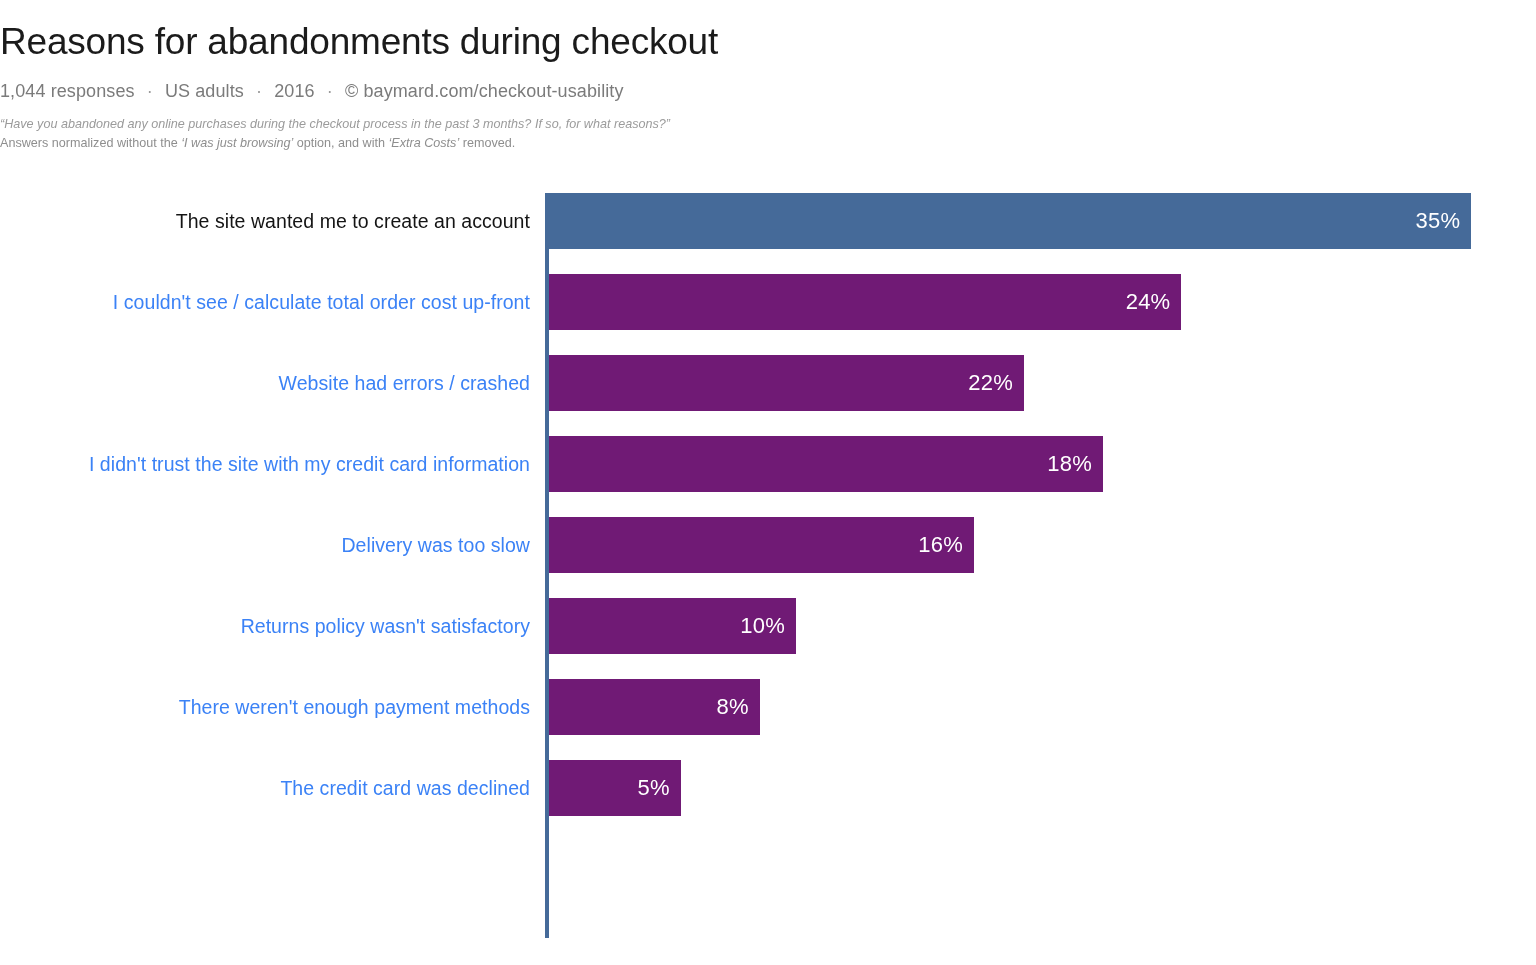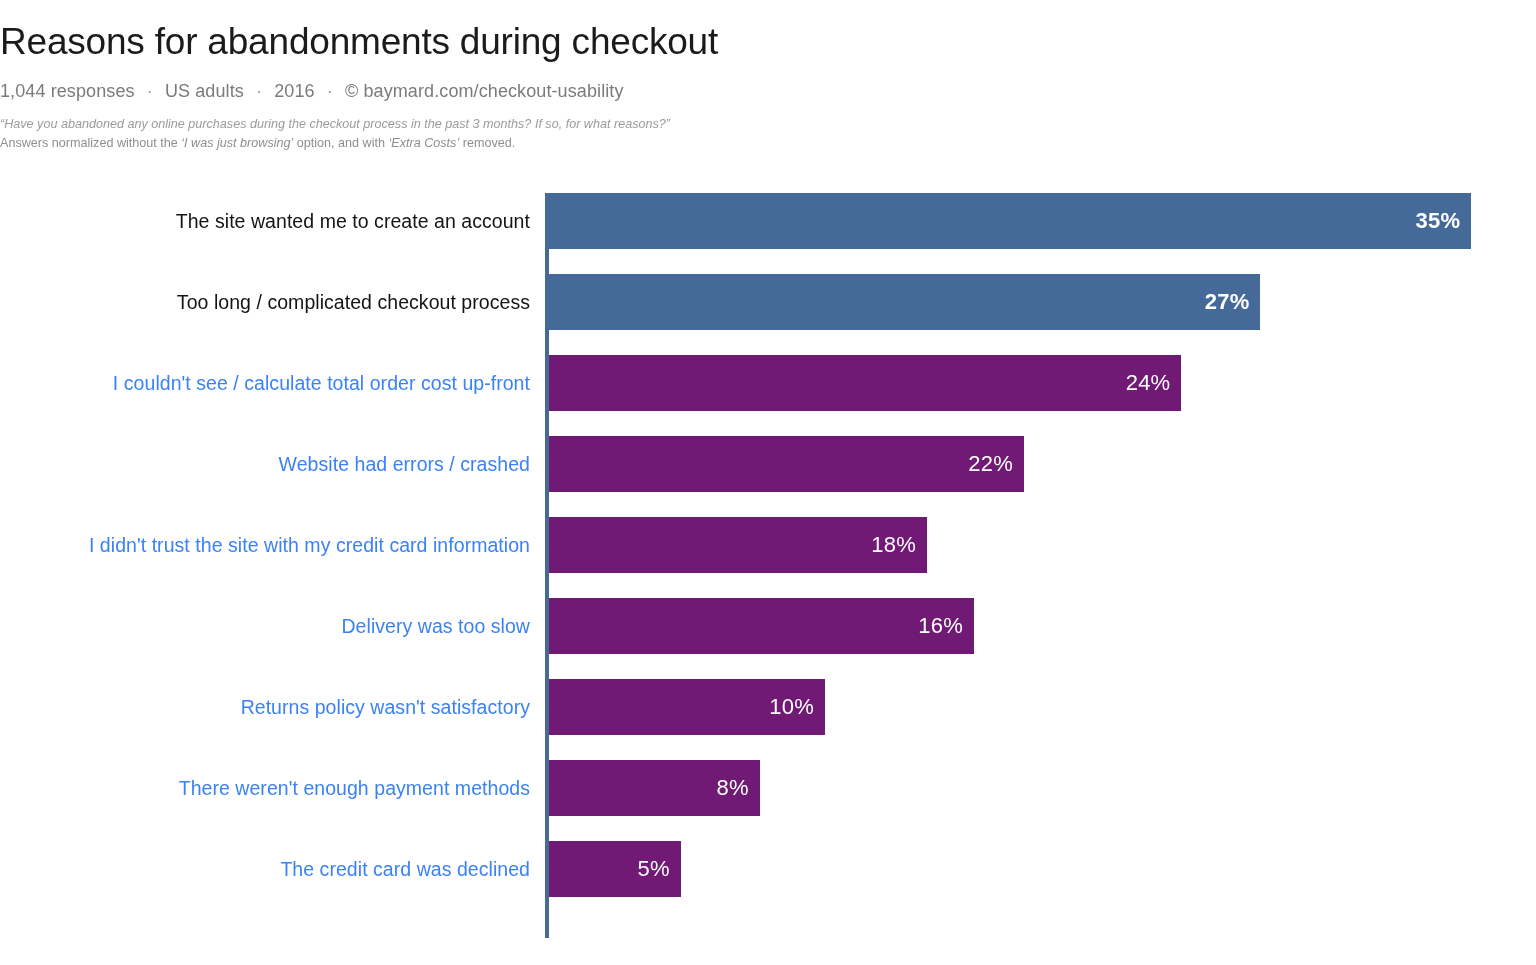--- a/index.html
+++ b/index.html
@@ -115,21 +115,20 @@
     height: 56px;
   }
   .bar {
     height: 56px;
     background: #701a75;
     position: relative;
     box-sizing: border-box;
   }
   .row.emph .bar {
     background: #456a99;
-    font-weight: bold;
   }
   .bar-value {
     position: absolute;
     right: 11px;
     top: 0;
     height: 56px;
     line-height: 56px;
     font-size: 22px;
     color: #ffffff;
     letter-spacing: 0.2px;
@@ -163,63 +162,55 @@
     <div class="axis-line"></div>
     <div class="rows" id="bar-rows">
         <div class="row emph">
           <div class="row-label">The site wanted me to create an account</div>
           <div class="bar-track" style="width: 922.25px;">
             <div class="bar">
               <span class="bar-value">35%</span>
             </div>
           </div>
         </div>
-        <div class="row emph">
-          <div class="row-label">Too long / complicated checkout process</div>
-          <div class="bar-track" style="width: 711.45px;">
-            <div class="bar">
-              <span class="bar-value">27%</span>
-            </div>
-          </div>
-        </div>
         <div class="row">
           <div class="row-label">I couldn't see / calculate total order cost up-front</div>
           <div class="bar-track" style="width: 632.4px;">
             <div class="bar">
               <span class="bar-value">24%</span>
             </div>
           </div>
         </div>
         <div class="row">
           <div class="row-label">Website had errors / crashed</div>
           <div class="bar-track" style="width: 475px;">
             <div class="bar">
               <span class="bar-value">22%</span>
             </div>
           </div>
         </div>
         <div class="row">
           <div class="row-label">I didn't trust the site with my credit card information</div>
-          <div class="bar-track" style="width: 378px;">
+          <div class="bar-track" style="width: 554px;">
             <div class="bar">
               <span class="bar-value">18%</span>
             </div>
           </div>
         </div>
         <div class="row">
           <div class="row-label">Delivery was too slow</div>
           <div class="bar-track" style="width: 425px;">
             <div class="bar">
               <span class="bar-value">16%</span>
             </div>
           </div>
         </div>
         <div class="row">
           <div class="row-label">Returns policy wasn't satisfactory</div>
-          <div class="bar-track" style="width: 276px; text-decoration: underline;">
+          <div class="bar-track" style="width: 247px; text-decoration: underline;">
             <div class="bar">
               <span class="bar-value">10%</span>
             </div>
           </div>
         </div>
         <div class="row">
           <div class="row-label">There weren't enough payment methods</div>
           <div class="bar-track" style="width: 210.8px;">
             <div class="bar">
               <span class="bar-value">8%</span>

